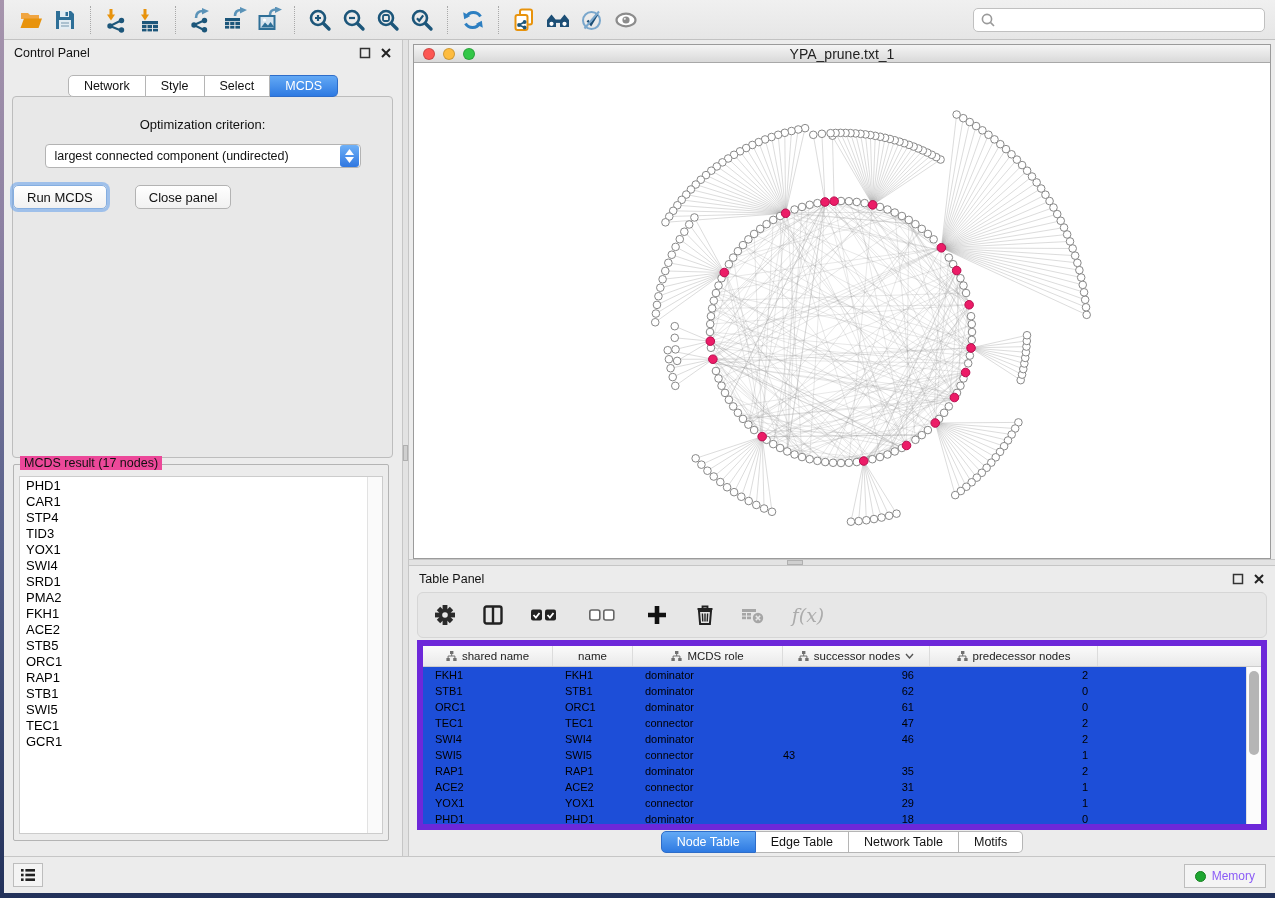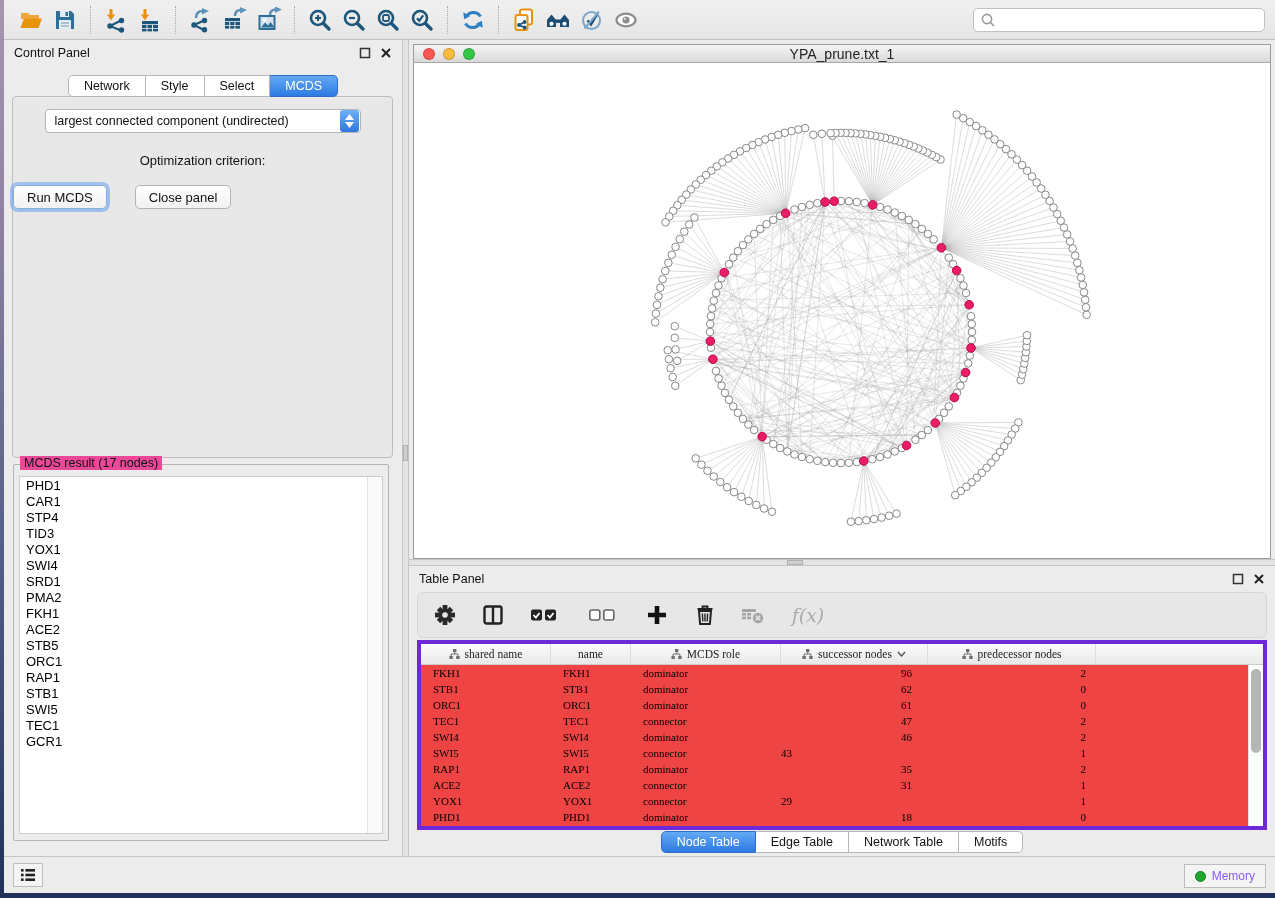--- a/index.html
+++ b/index.html
@@ -78,22 +78,22 @@
   .light { width:12px; height:12px; border-radius:50%; border:1px solid rgba(0,0,0,.18); }
   #net-canvas { position:absolute; left:0; right:0; top:19px; bottom:0; background:#fff; overflow:hidden; }
 
   
   #table-panel { position:absolute; left:405px; right:0; top:566px; bottom:37px; background:#ececec; }
   #tp-toolbar { position:absolute; left:8px; right:8px; top:26px; height:46px; background:#e7e7e7;
     border:1px solid #d6d6d6; border-radius:6px; display:flex; align-items:center; padding-left:14px; gap:22px; }
   .tp-icon { display:flex; align-items:center; justify-content:center; width:26px; height:26px; }
   #fx-label { font-family:"DejaVu Serif", serif; font-style:italic; font-size:19px; color:#ababab; }
 
-  #node-table { position:absolute; left:8px; right:8px; top:74px; bottom:26px; background:#ef4444;
-    border:4px solid #6d28d9; overflow:hidden;font-family:Liberation Serif, serif; }
+  #node-table { position:absolute; left:8px; right:8px; top:74px; bottom:26px; background:#1d4ed8;
+    border:6px solid #6d28d9; overflow:hidden; }
   #nt-header { display:flex; height:21px; background:linear-gradient(180deg,#fbfbfb,#e9e9e9);
     border-bottom:1px solid #cccccc; }
   .th { display:flex; align-items:center; justify-content:center; gap:5px; font-size:11.5px; color:#222;
     border-right:1px solid #dcdcdc; overflow:hidden; }
   #nt-body { position:absolute; left:0; right:15px; top:21px; bottom:0; overflow:hidden; }
   .tr { display:flex; height:16px; align-items:center; }
   .td { font-size:11px; color:#000; white-space:nowrap; overflow:hidden; }
   #nt-scroll { position:absolute; right:0; top:21px; bottom:0; width:15px; background:#fcfcfc;
     border-left:1px solid #e2e2e2; }
   #nt-scroll .thumb { position:absolute; left:2px; right:2px; top:4px; height:84px;
@@ -297,32 +297,32 @@
           </svg>
       </span>
     </div>
     <div id="cp-tabs" class="seg-row">
         <div class="seg">Network</div>
         <div class="seg">Style</div>
         <div class="seg">Select</div>
         <div class="seg active">MCDS</div>
       </div>
     <div id="cp-content">
+      <div id="opt-label">Optimization criterion:</div>
       <div id="opt-select">
         <span class="val">largest connected component (undirected)</span>
         <span class="stepper">
           <svg width="9" height="6" viewBox="0 0 9 6">
               <path d="M4.5 0L9 6H0z" fill="#fff"></path>
             </svg>
           <svg width="9" height="6" viewBox="0 0 9 6">
               <path d="M4.5 6L0 0h9z" fill="#fff"></path>
             </svg>
         </span>
       </div>
-      <div id="opt-label">Optimization criterion:</div>
       <div class="btn-row">
         <button class="mac-btn focused">Run MCDS</button>
         <button class="mac-btn">Close panel</button>
       </div>
     </div>
     <div id="mcds-group">
       <span id="mcds-legend">MCDS result (17 nodes)</span>
       <div id="mcds-listwrap">
         <div id="mcds-list">
             <div class="list-item">PHD1</div>
@@ -1197,21 +1197,21 @@
             <div class="td" style="width: 130px; padding-left: 12px;">ACE2</div>
             <div class="td" style="width: 80px; padding-left: 12px;">ACE2</div>
             <div class="td" style="width: 150px; padding-left: 12px;">connector</div>
             <div class="td" style="width: 147px; text-align: right; padding-right: 16px;">31</div>
             <div class="td" style="width: 168px; text-align: right; padding-right: 10px;">1</div>
           </div>
           <div class="tr">
             <div class="td" style="width: 130px; padding-left: 12px;">YOX1</div>
             <div class="td" style="width: 80px; padding-left: 12px;">YOX1</div>
             <div class="td" style="width: 150px; padding-left: 12px;">connector</div>
-            <div class="td" style="width: 147px; text-align: left; padding-right: 16px;">29</div>
+            <div class="td" style="width: 147px; text-align: right; padding-right: 16px;">29</div>
             <div class="td" style="width: 168px; text-align: right; padding-right: 10px;">1</div>
           </div>
           <div class="tr">
             <div class="td" style="width: 130px; padding-left: 12px;">PHD1</div>
             <div class="td" style="width: 80px; padding-left: 12px;">PHD1</div>
             <div class="td" style="width: 150px; padding-left: 12px;">dominator</div>
             <div class="td" style="width: 147px; text-align: right; padding-right: 16px;">18</div>
             <div class="td" style="width: 168px; text-align: right; padding-right: 10px;">0</div>
           </div>
         </div>

